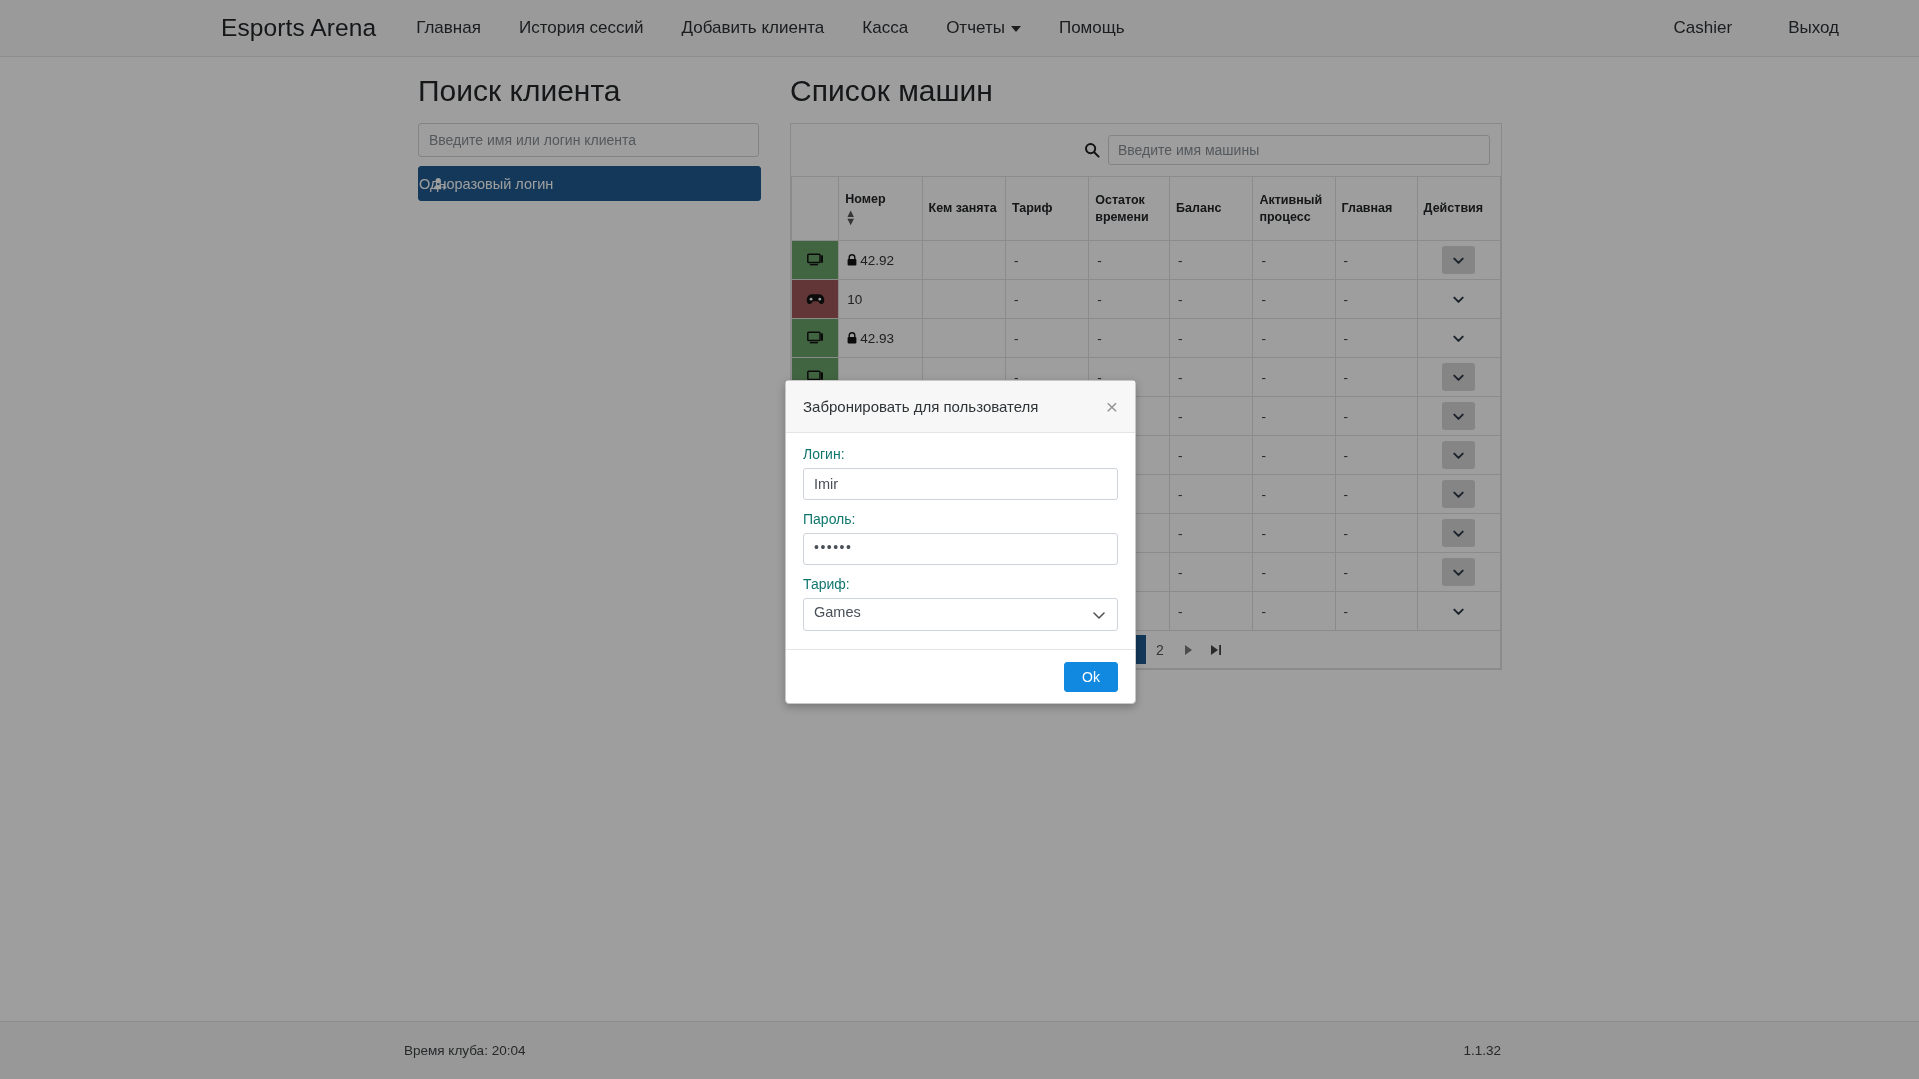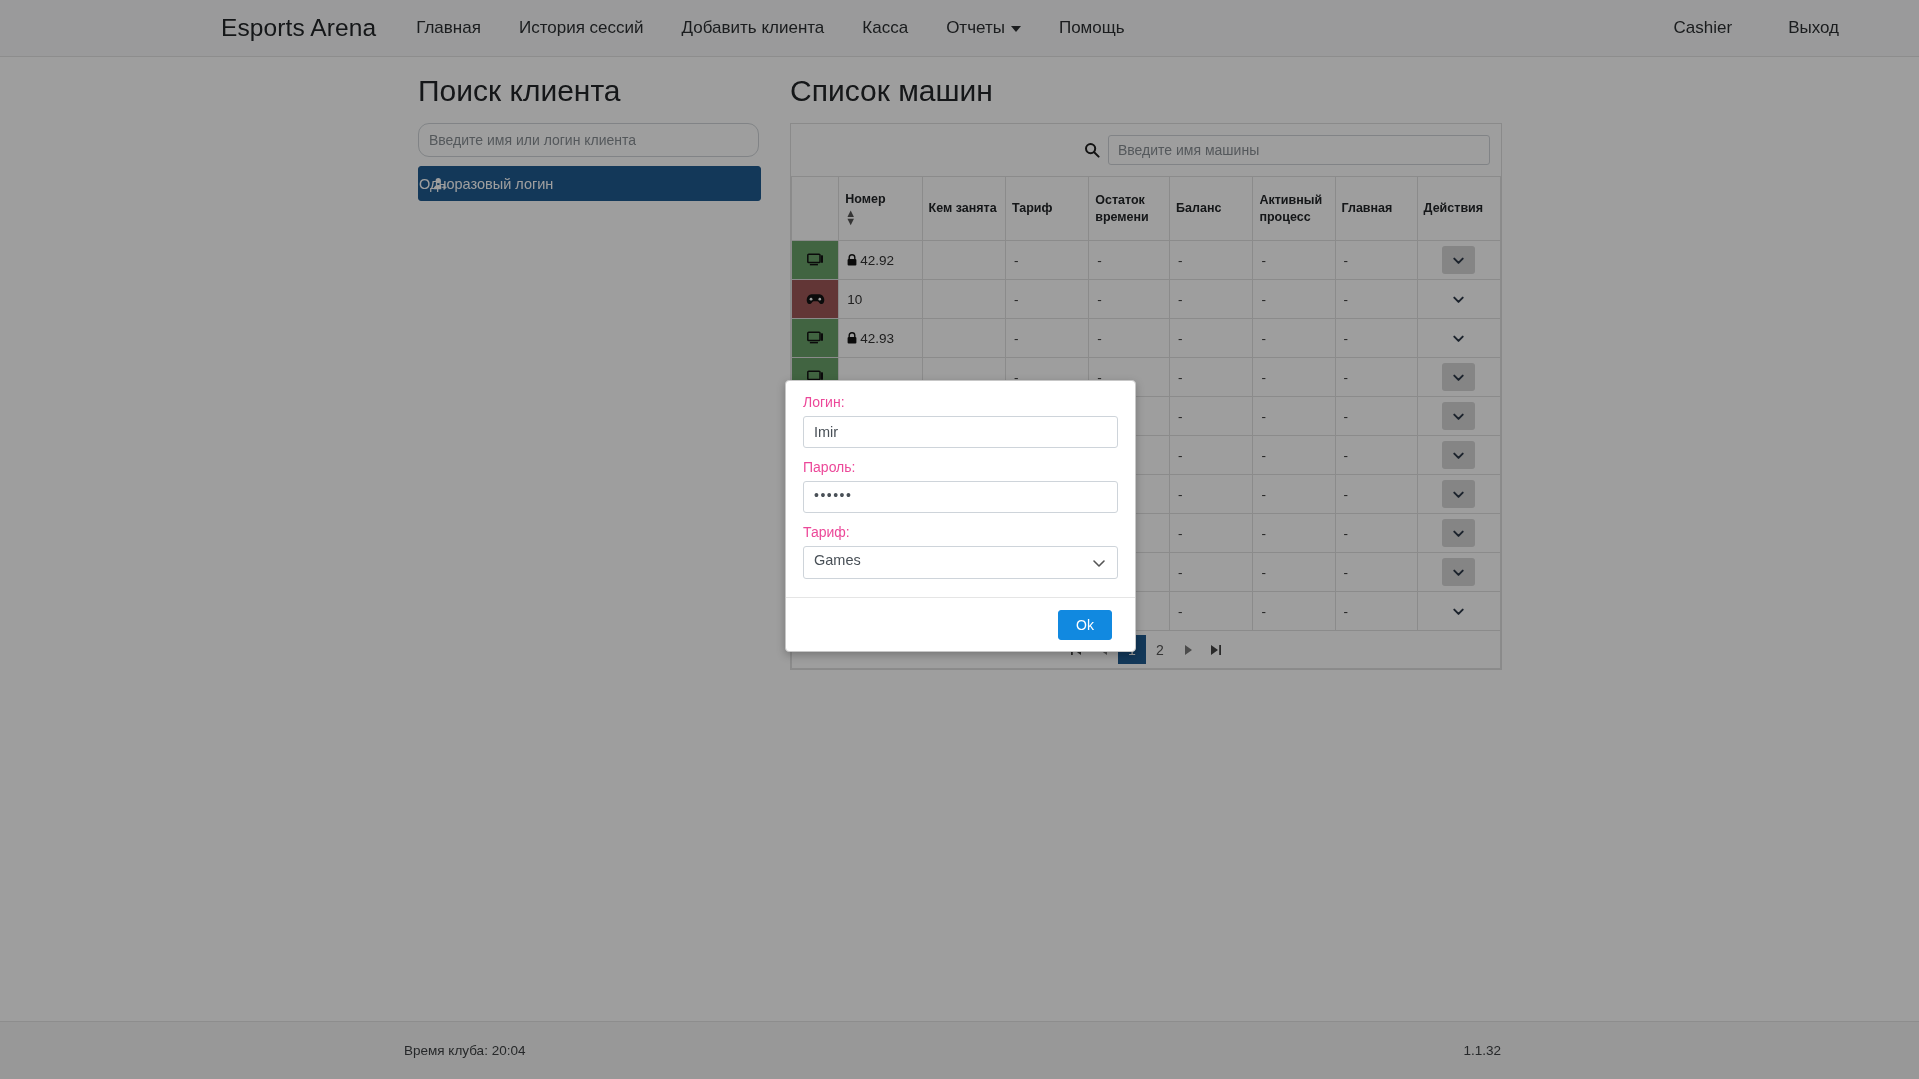--- a/index.html
+++ b/index.html
@@ -101,21 +101,21 @@
     color: #212529;
     margin: 0 0 14px 0;
     line-height: 1.2;
   }
 
   .form-input {
     width: 100%;
     height: 34px;
     box-sizing: border-box;
     border: 1px solid #ced4da;
-    border-radius: 11px;
+    border-radius: 3px;
     background: #fff;
     padding: 6px 10px;
     font-size: 14px;
     color: #495057;
     outline: none;
     font-family: "Liberation Sans", sans-serif;
   }
   .form-input::placeholder { color: #868e96; }
 
   .btn-primary-dark {
@@ -342,21 +342,21 @@
     color: #555;
     opacity: .6;
     cursor: pointer;
     font-family: "Liberation Sans", sans-serif;
   }
   .modal-body {
     padding: 13px 17px 18px 17px;
   }
   .field-label {
     font-size: 14px;
-    color: #ec4899;
+    color: #0f766e;
     margin-bottom: 6px;
     display: block;
   }
   .modal-input {
     width: 100%;
     height: 32px;
     box-sizing: border-box;
     border: 1px solid #ced4da;
     border-radius: 3px;
     padding: 5px 10px;
@@ -391,21 +391,21 @@
     transform: translateY(-50%);
     pointer-events: none;
     display: flex;
   }
   .modal-footer {
     border-top: 1px solid #e5e5e5;
     height: 54px;
     display: flex;
     align-items: center;
     justify-content: flex-end;
-    padding: 0 23px;
+    padding: 0 17px;
     box-sizing: border-box;
   }
   .btn-ok {
     background: #1189e0;
     border: 1px solid #1189e0;
     color: #fff;
     font-size: 14px;
     border-radius: 3px;
     padding: 6px 17px;
     cursor: pointer;
@@ -841,20 +841,24 @@
 
   <div class="footer">
     <div class="footer-inner">
       <span>Время клуба: 20:04</span>
       <span>1.1.32</span>
     </div>
   </div>
 </div>
 
 <div class="modal">
+  <div class="modal-header">
+    <span class="modal-title">Забронировать для пользователя</span>
+    <span class="modal-close">×</span>
+  </div>
   <div class="modal-body">
     <label class="field-label">Логин:</label>
     <input class="modal-input" type="text" value="Imir" style="">
 
     <label class="field-label">Пароль:</label>
     <div class="modal-input">
       <span class="pw-dots">••••••</span>
     </div>
 
     <label class="field-label">Тариф:</label>

